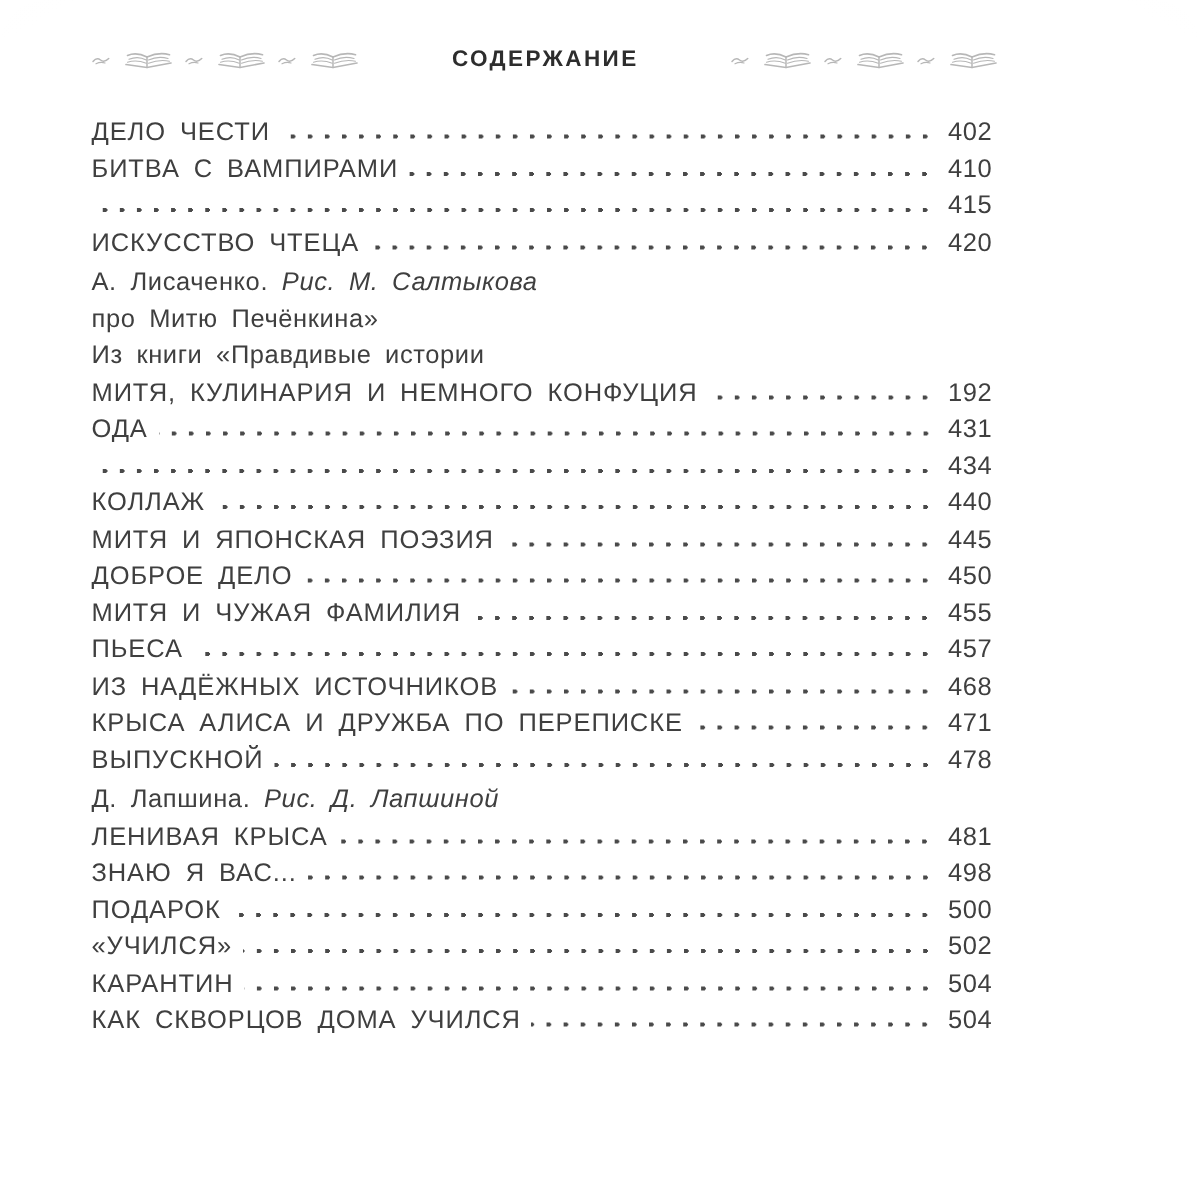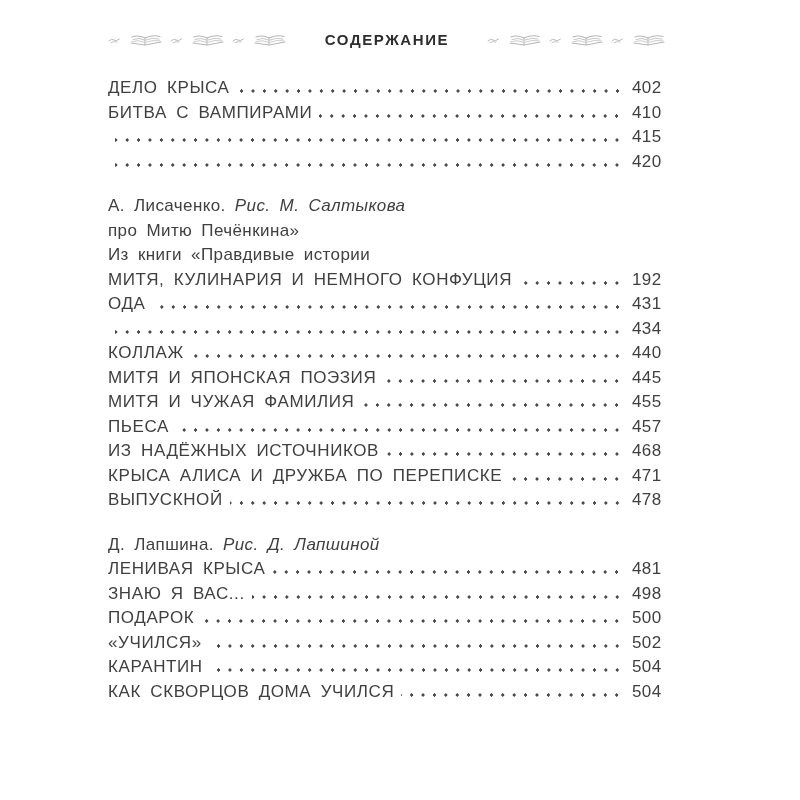--- a/index.html
+++ b/index.html
@@ -11,21 +11,21 @@
     font-family: "Liberation Sans", "DejaVu Sans", sans-serif;
     overflow: hidden;
   }
   .page {
     position: relative;
     width: 800px;
     height: 800px;
     background:
       radial-gradient(ellipse 120% 100% at 50% 60%, #ffffff 70%, #fbfbfb 100%);
     box-sizing: border-box;
-    padding: 28px 134px 0 108px;
+    padding: 28px 134px 0 61px;
     color: #3f3f3f;
     border-radius: 31px;
   }
   
   .toc-header {
     display: flex;
     align-items: center;
     justify-content: space-between;
     gap: 14px;
     height: 22px;
@@ -42,21 +42,21 @@
     align-items: center;
     gap: 7px;
     flex: 1;
     opacity: 0.75;
   }
   .decor.left  { justify-content: flex-start; }
   .decor.right { justify-content: flex-end; }
   .decor svg { display: block; }
   
   .toc-body { margin-top: 26px; }
-  .toc-section.gap { margin-top: 20px; }
+  .toc-section.gap { margin-top: 2px; }
   .toc-row {
     display: flex;
     align-items: baseline;
     line-height: 24.5px;
     font-size: 17px;
     letter-spacing: 0.6px;
     word-spacing: 4px;
     white-space: nowrap;
   }
   .toc-row .entry-title { flex: 0 0 auto; }
@@ -172,34 +172,35 @@
           <path d="M17 8 Q23.5 5 30 7" fill="none" stroke="#9f9f9f" stroke-width="0.8" stroke-linecap="round"></path>
           <path d="M3 9.5 Q9 7.5 15.5 10.2" fill="none" stroke="#9f9f9f" stroke-width="0.7" stroke-linecap="round"></path>
           <path d="M17 10.2 Q24 7.5 31 8.8" fill="none" stroke="#9f9f9f" stroke-width="0.7" stroke-linecap="round"></path>
         </svg>
       </div>
   </div>
 
   <div class="toc-body">
       <div class="toc-section">
         <div class="toc-row">
-          <span class="entry-title">ДЕЛО КРЫСА</span>
+          <span class="entry-title">ДЕЛО ЧЕСТИ</span>
           <span class="leader"></span>
           <span class="pagenum">402</span>
         </div>
         <div class="toc-row">
           <span class="entry-title">БИТВА С ВАМПИРАМИ</span>
           <span class="leader"></span>
           <span class="pagenum">410</span>
         </div>
         <div class="toc-row">
           <span class="leader"></span>
           <span class="pagenum">415</span>
         </div>
         <div class="toc-row">
+          <span class="entry-title">ИСКУССТВО ЧТЕЦА</span>
           <span class="leader"></span>
           <span class="pagenum">420</span>
         </div>
       </div>
       <div class="toc-section gap">
         <div class="author-line"><span>А. Лисаченко. </span><span class="credit">Рис. М. Салтыкова</span></div>
         <div class="note-line">про Митю Печёнкина»</div>
         <div class="note-line">Из книги «Правдивые истории</div>
         <div class="toc-row">
           <span class="entry-title">МИТЯ, КУЛИНАРИЯ И НЕМНОГО КОНФУЦИЯ</span>
@@ -219,20 +220,25 @@
           <span class="entry-title">КОЛЛАЖ</span>
           <span class="leader"></span>
           <span class="pagenum">440</span>
         </div>
         <div class="toc-row">
           <span class="entry-title">МИТЯ И ЯПОНСКАЯ ПОЭЗИЯ</span>
           <span class="leader"></span>
           <span class="pagenum">445</span>
         </div>
         <div class="toc-row">
+          <span class="entry-title">ДОБРОЕ ДЕЛО</span>
+          <span class="leader"></span>
+          <span class="pagenum">450</span>
+        </div>
+        <div class="toc-row">
           <span class="entry-title">МИТЯ И ЧУЖАЯ ФАМИЛИЯ</span>
           <span class="leader"></span>
           <span class="pagenum">455</span>
         </div>
         <div class="toc-row">
           <span class="entry-title">ПЬЕСА</span>
           <span class="leader"></span>
           <span class="pagenum">457</span>
         </div>
         <div class="toc-row">

